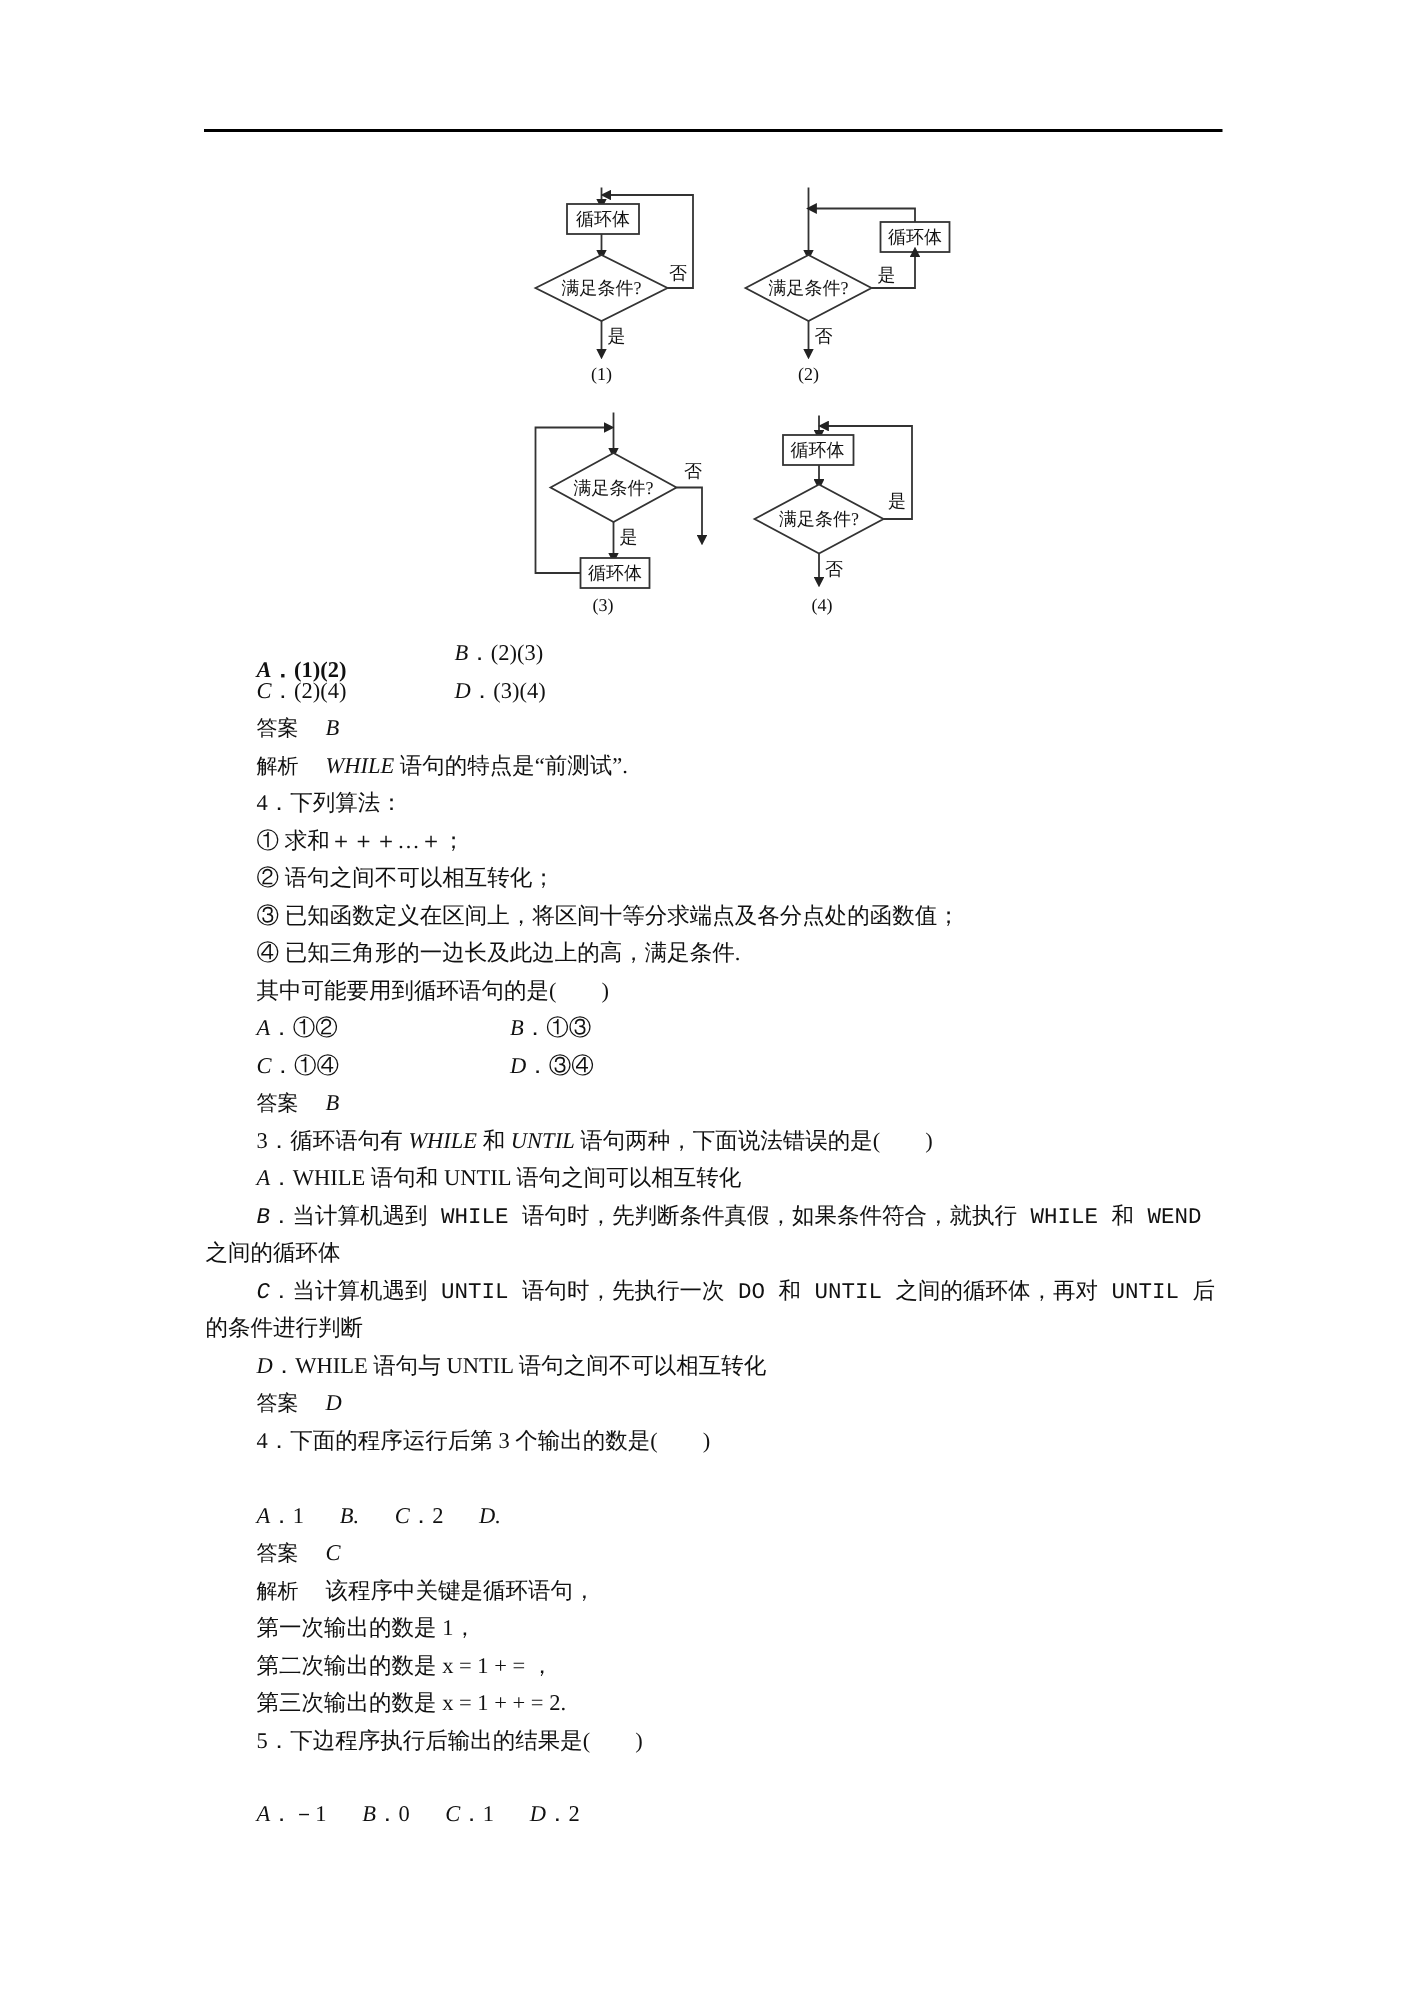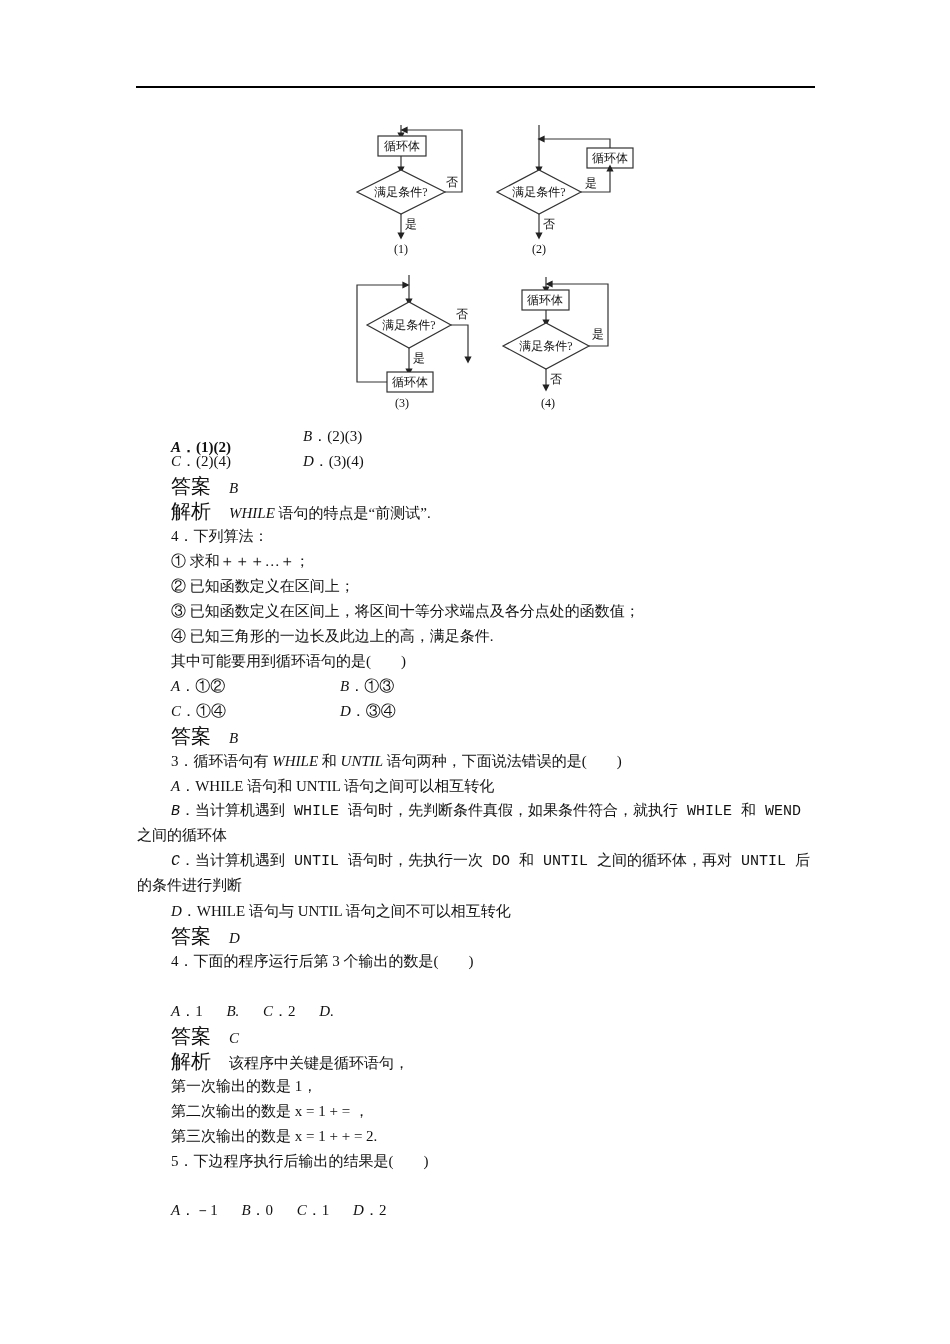--- a/index.html
+++ b/index.html
@@ -5,21 +5,21 @@
   html, body { margin: 0; padding: 0; background: #ffffff; }
   body { width: 950px; height: 1344px; position: relative; overflow: hidden;
          font-family: "Liberation Serif", "DejaVu Serif", serif; color: #111; }
   .rule { position: absolute; left: 136px; top: 86px; width: 679px; height: 2px; background: #000; }
   .fig { position: absolute; left: 340px; top: 120px; width: 300px; height: 300px; }
   .fig svg { width: 300px; height: 300px; display: block; }
   .line { position: absolute; left: 171px; font-size: 15px; line-height: 25px; white-space: nowrap; }
   .wide { position: absolute; left: 137px; width: 678px; font-size: 15px; line-height: 25px; }
   .wide .first { text-indent: 34px; display: block; font-family: Liberation Mono, monospace; }
   i, .it { font-style: italic; }
-  .label-strong { font-family: "DejaVu Sans", sans-serif; font-size: 20px; }
+  .label-strong { font-family: "DejaVu Sans", sans-serif; font-size: 14px; }
   .gap { display: inline-block; }
 </style>
 </head>
 <body>
 
 <div class="rule"></div>
 
 <div class="fig">
   <svg viewBox="0 0 300 300" xmlns="http://www.w3.org/2000/svg" font-family="Liberation Serif, DejaVu Serif, serif" font-size="12">
     <defs>
@@ -100,21 +100,21 @@
 </div>
 <div class="line" style="top:474px;">
   <span class="label-strong">答案</span><span class="gap" style="width:18px"></span><span class="it">B</span>
 </div>
 <div class="line" style="top:499px;">
   <span class="label-strong">解析</span><span class="gap" style="width:18px"></span><span class="it">WHILE</span><span> 语句的特点是“前测试”.</span>
 </div>
 
 <div class="line" style="top:524px;">4．下列算法：</div>
 <div class="line" style="top:549px;">① 求和＋＋＋…＋；</div>
-<div class="line" style="top:574px;">② 已知函数定义在区间上；</div>
+<div class="line" style="top:574px;">② 语句之间不可以相互转化；</div>
 <div class="line" style="top:599px;">③ 已知函数定义在区间上，将区间十等分求端点及各分点处的函数值；</div>
 <div class="line" style="top:624px;">④ 已知三角形的一边长及此边上的高，满足条件.</div>
 <div class="line" style="top:649px;">其中可能要用到循环语句的是(　　)</div>
 <div class="line" style="top:674px;">
   <span class="it">A</span>．<span>①②</span>
 </div>
 <div class="line" style="top:674px; left:340px;">
   <span class="it">B</span>．<span>①③</span>
 </div>
 <div class="line" style="top:699px;">

